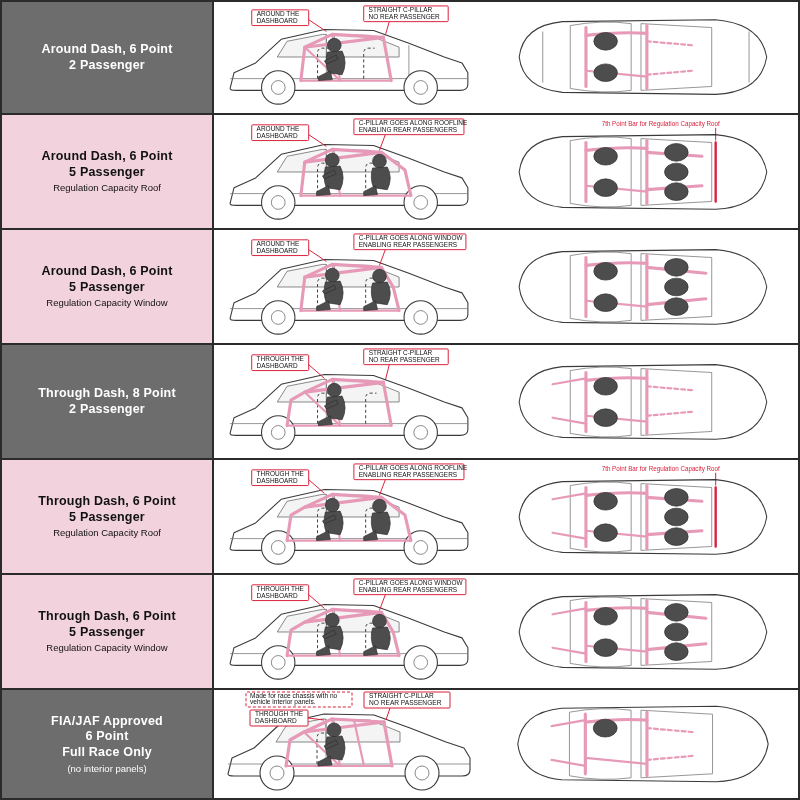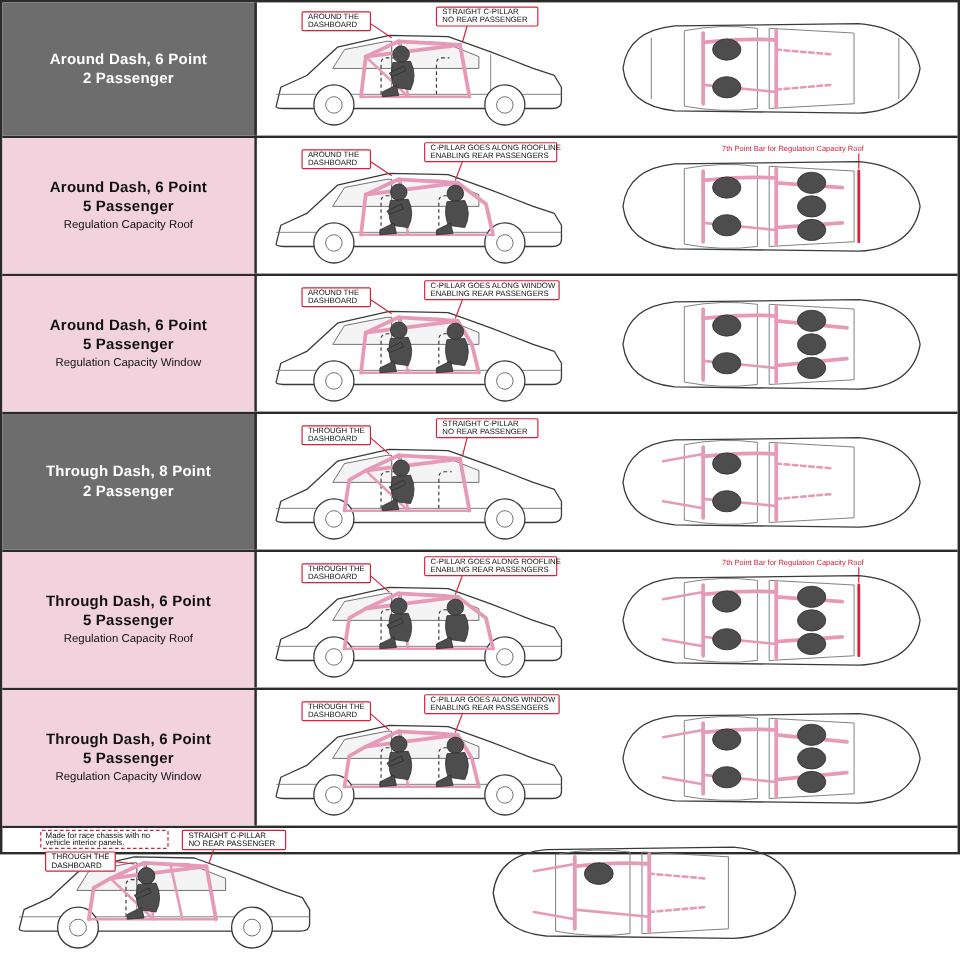--- a/index.html
+++ b/index.html
@@ -1,17 +1,17 @@
 <!DOCTYPE html>
 <html><head>
 <meta charset="utf-8">
 <style>
   html,body{margin:0;padding:0;background:#ffffff;}
   body{width:800px;height:800px;font-family:"Liberation Sans",sans-serif;color:#111;}
-  #sheet{position:relative;width:800px;height:712px;box-sizing:border-box;border:2px solid #2b2b2b;background:#fff;}
+  #sheet{position:relative;width:800px;height:800px;box-sizing:border-box;border:2px solid #2b2b2b;background:#fff;}
   .row{display:flex;width:100%;box-sizing:border-box;border-bottom:2px solid #2b2b2b;}
   .row:last-child{border-bottom:none;}
   .label{
     width:212px;flex:0 0 212px;box-sizing:border-box;
     border-right:2px solid #2b2b2b;
     display:flex;flex-direction:column;align-items:center;justify-content:center;
     text-align:center;padding:4px 6px;
   }
   .label.dark{background:#6d6d6d;color:#ffffff;}
   .label.pink{background:#f2d3dd;color:#111111;}
@@ -508,20 +508,26 @@
             <ellipse class="occ" cx="196" cy="38" rx="12" ry="9"></ellipse>
             <ellipse class="occ" cx="196" cy="58" rx="12" ry="9"></ellipse>
             <ellipse class="occ" cx="196" cy="78" rx="12" ry="9"></ellipse>
           </g>
         </svg>
       </div>
     </div>
   </div>
 
   <div class="row" style="height:108px">
+    <div class="label dark">
+      <div class="l1">FIA/JAF Approved</div>
+      <div class="l1">6 Point</div>
+      <div class="l2">Full Race Only</div>
+      <div class="sub">(no interior panels)</div>
+    </div>
     <div class="panels">
       <div class="panel side">
         <svg viewBox="0 0 268 108" preserveAspectRatio="xMidYMid meet">
           <path class="cb" d="M14 84 L18 68 L40 58 L66 34 L110 24 L160 25 L196 38 L232 52 L250 58 L256 68 L256 80 Q256 86 248 86 L20 86 Q14 86 14 84 Z"></path>
           <path class="glass" d="M72 36 L108 29 L112 29 L112 52 L62 52 Z"></path>
           <path class="glass" d="M120 29 L156 30 L186 42 L186 52 L120 52 Z"></path>
           <path class="cbl" d="M14 74 L256 74"></path>
           <path class="cbl" d="M112 29 L112 74"></path>
           <circle class="wheel" cx="63" cy="83" r="17"></circle>
             <circle class="hub" cx="63" cy="83" r="7"></circle>

